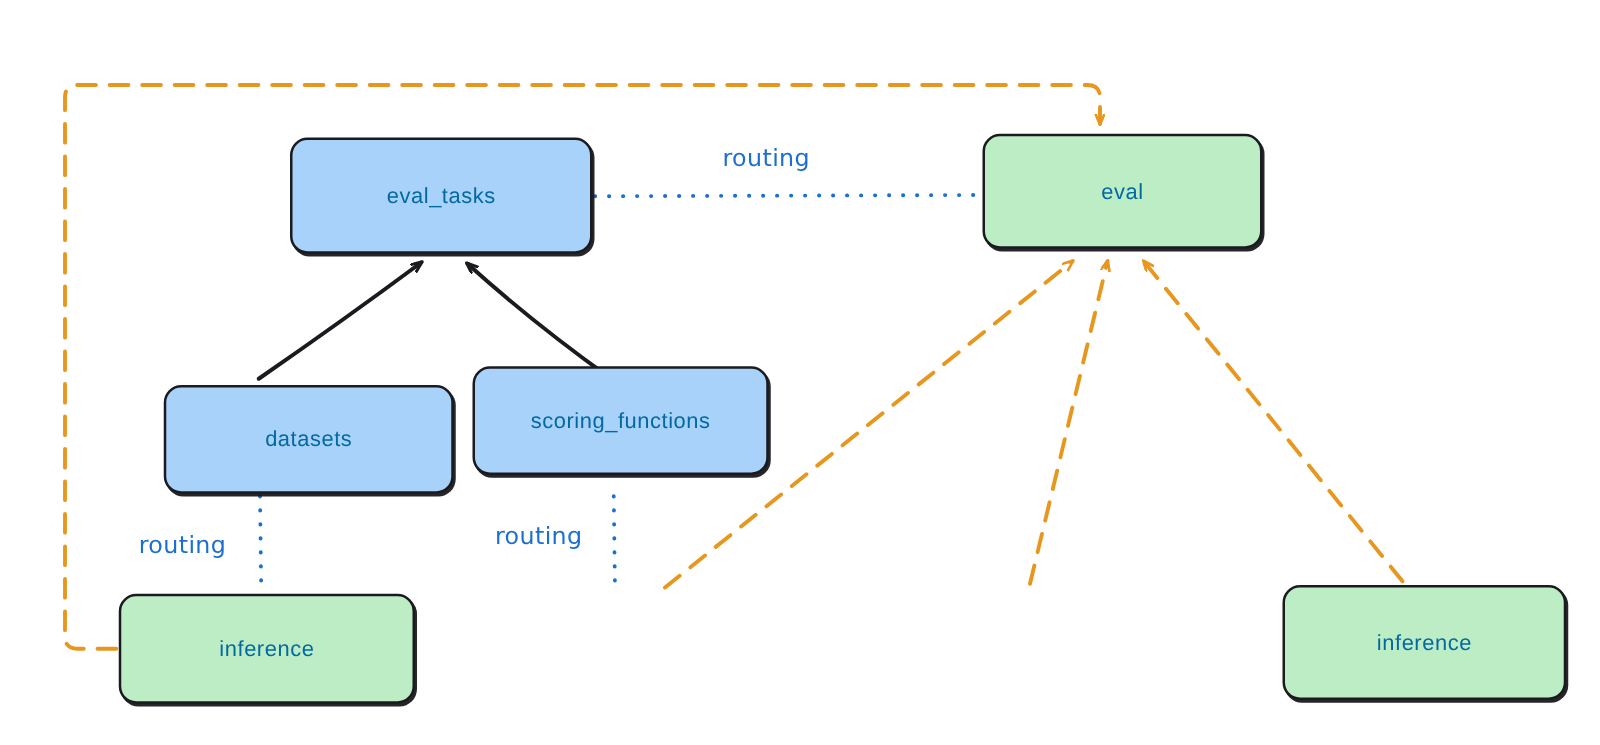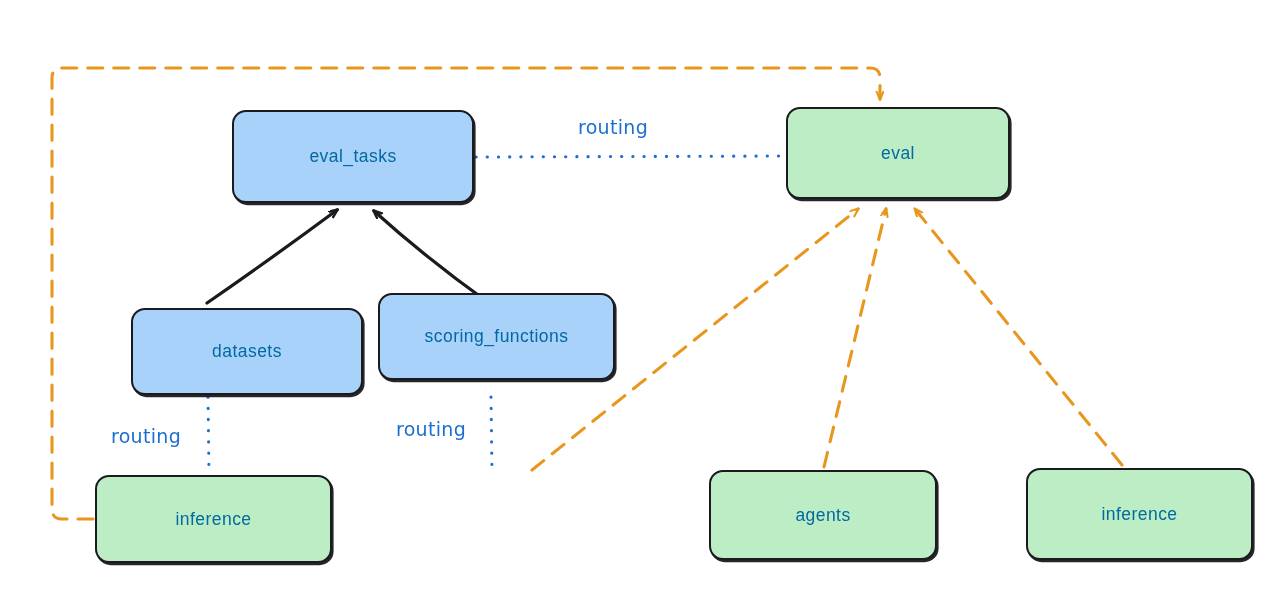--- a/index.html
+++ b/index.html
@@ -106,23 +106,20 @@
 
   <div class="node blue" style="left:378px; top:293px; width:237px; height:87px;">
     <span class="node-label">scoring_functions</span>
   </div>
 
   <div class="node green" style="left:95px; top:475px; width:237px; height:88px;">
     <span class="node-label">inference</span>
   </div>
 
 
-  <div class="node green" style="left:709px; top:470px; width:228px; height:90px;">
-    <span class="node-label">agents</span>
-  </div>
 
   <div class="node green" style="left:1026px; top:468px; width:227px; height:92px;align-items:center;">
     <span class="node-label">inference</span>
   </div>
 
   <div class="edge-label" style="left:578px; top:116px;">routing</div>
 
   <div class="edge-label" style="left:111px; top:425px;">routing</div>
 
   <div class="edge-label" style="left:396px; top:418px;">routing</div>

